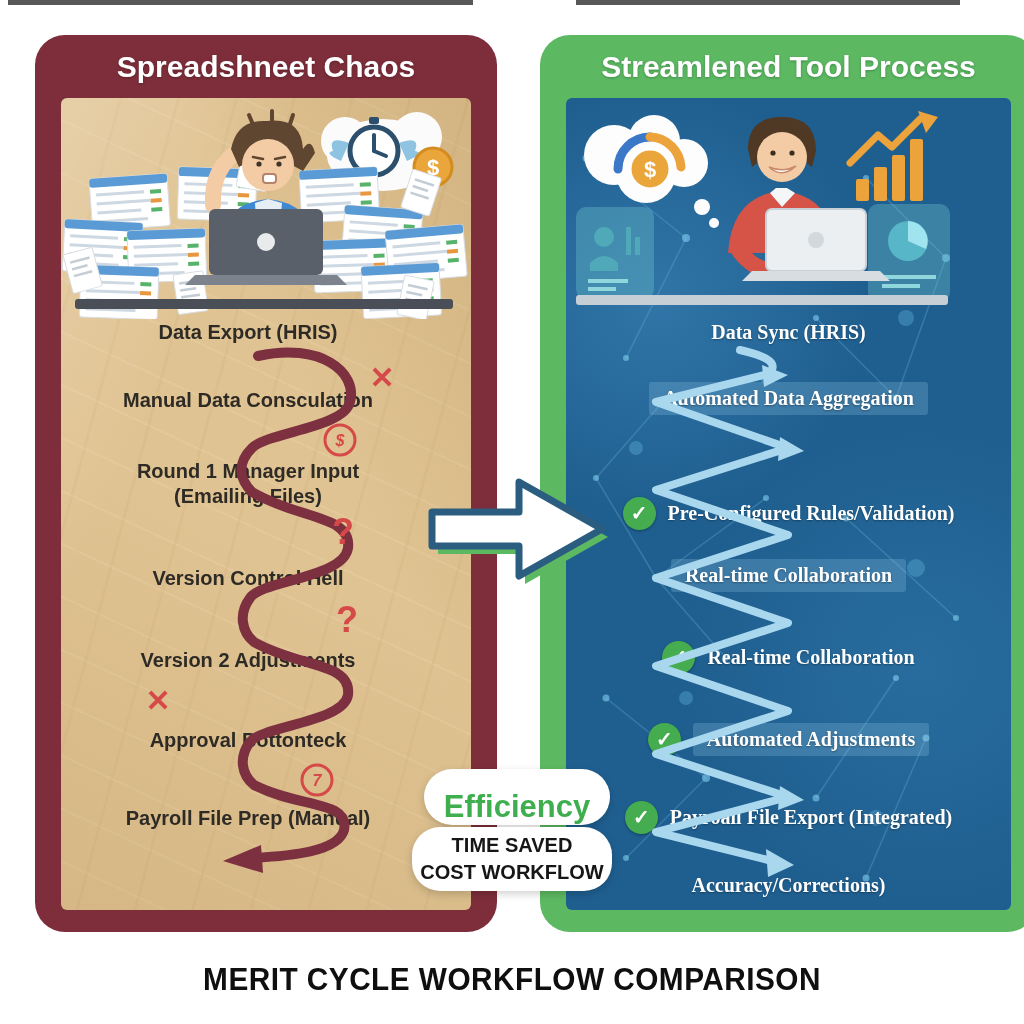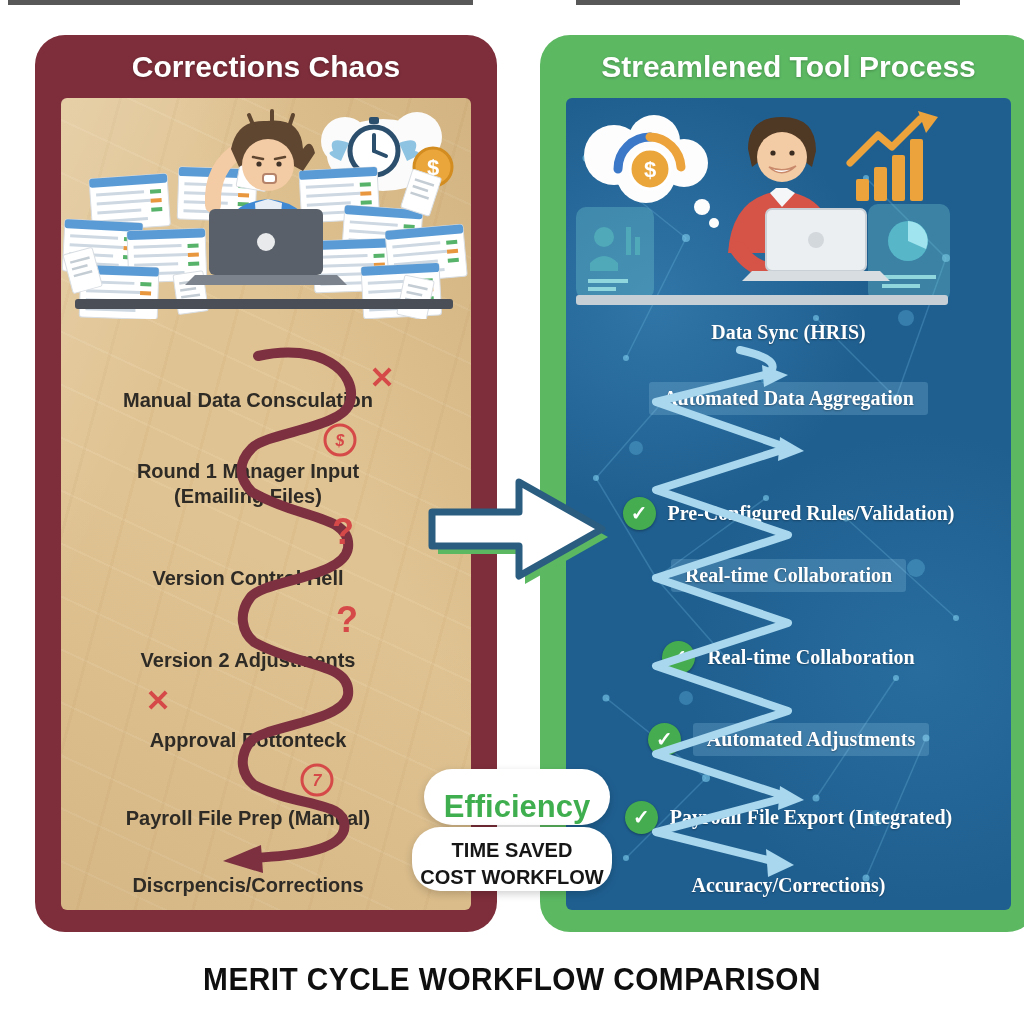--- a/index.html
+++ b/index.html
@@ -44,34 +44,34 @@
 
   .pathsvg{position:absolute;left:0;top:0;z-index:1;pointer-events:none;}
   .illo{position:absolute;z-index:2;}
 
   
   .bigarrow{position:absolute;left:418px;top:468px;z-index:5;}
   .pill{position:absolute;background:#ffffff;border-radius:28px;z-index:5;
         box-shadow:0 3px 8px rgba(0,0,0,.18);display:flex;flex-direction:column;
         align-items:center;justify-content:center;}
   .pill-eff{left:424px;top:769px;width:186px;height:56px;color:#3fae4e;font-size:31px;font-weight:bold;justify-content:flex-end;}
-  .pill-tc{left:412px;top:827px;width:200px;height:64px;color:#161616;font-size:20px;font-weight:bold;line-height:27px;justify-content:flex-end;}
+  .pill-tc{left:412px;top:827px;width:200px;height:64px;color:#161616;font-size:20px;font-weight:bold;line-height:27px;}
   .caption{position:absolute;left:0;top:962px;width:100%;text-align:center;color:#0f0f0f;
            font-size:31px;font-weight:bold;letter-spacing:.5px;transform:scaleX(.96);}
 </style>
 </head>
 <body>
 
 <div class="canvas">
 
   <div class="topstrip" style="left:8px;width:465px;"></div>
   <div class="topstrip" style="left:576px;width:384px;"></div>
 
   <div class="panel panel-left">
-    <div class="panel-title">Corrections Chaos</div>
+    <div class="panel-title">Spreadshneet Chaos</div>
     <div class="inner inner-left"></div>
 
     <svg class="pathsvg" width="462" height="897" viewBox="0 0 462 897">
       <path d="M 223 321 C 285 307 323 337 315 367 C 309 393 233 397 217 413
                C 201 429 205 445 217 457 C 265 485 317 480 313 513
                C 309 543 227 545 215 563 C 203 579 207 597 219 607
                C 265 633 317 627 313 660 C 309 687 227 691 215 707
                C 203 723 207 740 219 750 C 263 773 315 765 309 795
                C 303 817 255 821 217 823" fill="none" stroke="#7c3040" stroke-width="10" stroke-linecap="round"></path>
       <polygon points="226,810 188,826 228,838" fill="#7c3040"></polygon>
@@ -154,28 +154,28 @@
 
       <g>
         <rect x="148" y="102" width="114" height="66" rx="6" fill="#596069"></rect>
         <circle cx="205" cy="135" r="9" fill="#e8eaec"></circle>
         <path d="M134 168 L276 168 L286 178 L124 178 Z" fill="#7c838c"></path>
       </g>
 
       <rect x="14" y="192" width="378" height="10" rx="3" fill="#4a4f57"></rect>
     </svg>
 
+    <div class="lstep" style="top:285px">Data Export (HRIS)</div>
     <div class="lstep" style="top:353px">Manual Data Consculation</div>
     <div class="lstep" style="top:424px">Round 1 Manager Input
 (Emailing Files)</div>
     <div class="lstep" style="top:531px">Version Control Hell</div>
     <div class="lstep" style="top:613px">Version 2 Adjustments</div>
     <div class="lstep" style="top:693px">Approval Bottonteck</div>
     <div class="lstep" style="top:771px">Payroll File Prep (Manual)</div>
-    <div class="lstep" style="top:838px">Discrpencis/Corrections</div>
 
     <div class="mark" style="left:347px;top:342px;font-size:30px">✕</div>
     <div class="mark circ" style="left:305px;top:405px">$</div>
     <div class="mark" style="left:308px;top:497px;font-size:36px">?</div>
     <div class="mark" style="left:312px;top:585px;font-size:36px">?</div>
     <div class="mark" style="left:123px;top:665px;font-size:30px">✕</div>
     <div class="mark circ" style="left:282px;top:745px">7</div>
   </div>
 
   <div class="panel panel-right">

